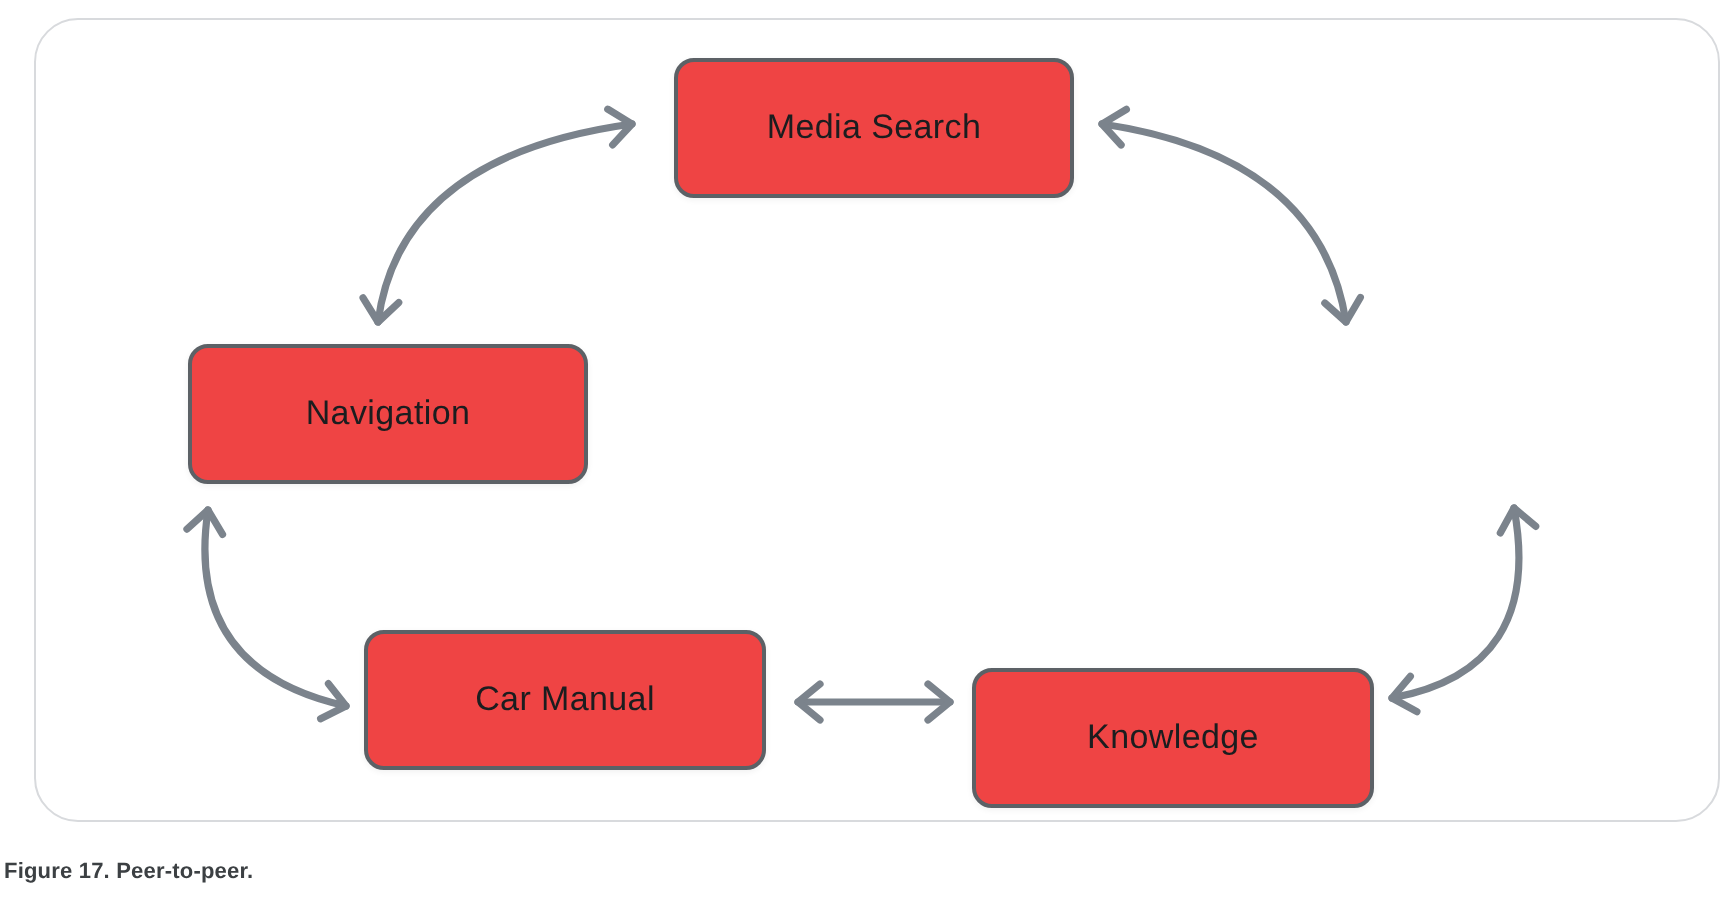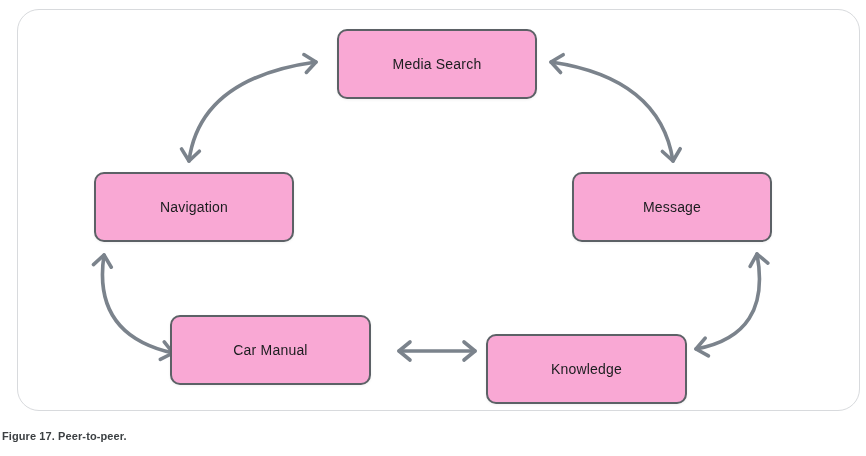--- a/index.html
+++ b/index.html
@@ -32,37 +32,37 @@
     left: 0;
     top: 0;
     width: 866px;
     height: 420px;
     pointer-events: none;
   }
   .node {
     position: absolute;
     width: 200px;
     height: 70px;
-    background: #f9a8d4;
+    background: #ef4444;
     border: 2px solid #5c6166;
     border-radius: 10px;
     box-sizing: border-box;
     display: flex;
     align-items: center;
     justify-content: center;
-    font-size: 14px;
+    font-size: 17px;
     font-weight: 500;
     color: #1b1d1f;
     letter-spacing: 0.2px;
     box-shadow: 0 1px 3px rgba(0,0,0,0.06);
   }
   .node-media-search { left: 337px; top: 29px; }
   .node-navigation   { left: 94px;  top: 172px; }
   .node-message      { left: 572px; top: 172px; }
-  .node-car-manual   { left: 170px; top: 315px; width: 201px; }
+  .node-car-manual   { left: 182px; top: 315px; width: 201px; }
   .node-knowledge    { left: 486px; top: 315px; width: 201px; margin-top: 19px; }
   .caption {
     position: absolute;
     left: 2px;
     top: 430px;
     font-size: 11px;
     font-weight: 700;
     color: #3c4043;
     letter-spacing: 0.1px;
   }
@@ -93,23 +93,20 @@
   </svg>
 
   <div class="node node-media-search">
     <span>Media Search</span>
   </div>
 
   <div class="node node-navigation">
     <span>Navigation</span>
   </div>
 
-  <div class="node node-message">
-    <span>Message</span>
-  </div>
 
   <div class="node node-car-manual">
     <span>Car Manual</span>
   </div>
 
   <div class="node node-knowledge">
     <span>Knowledge</span>
   </div>
 
   <div class="caption">Figure 17. Peer-to-peer.</div>

